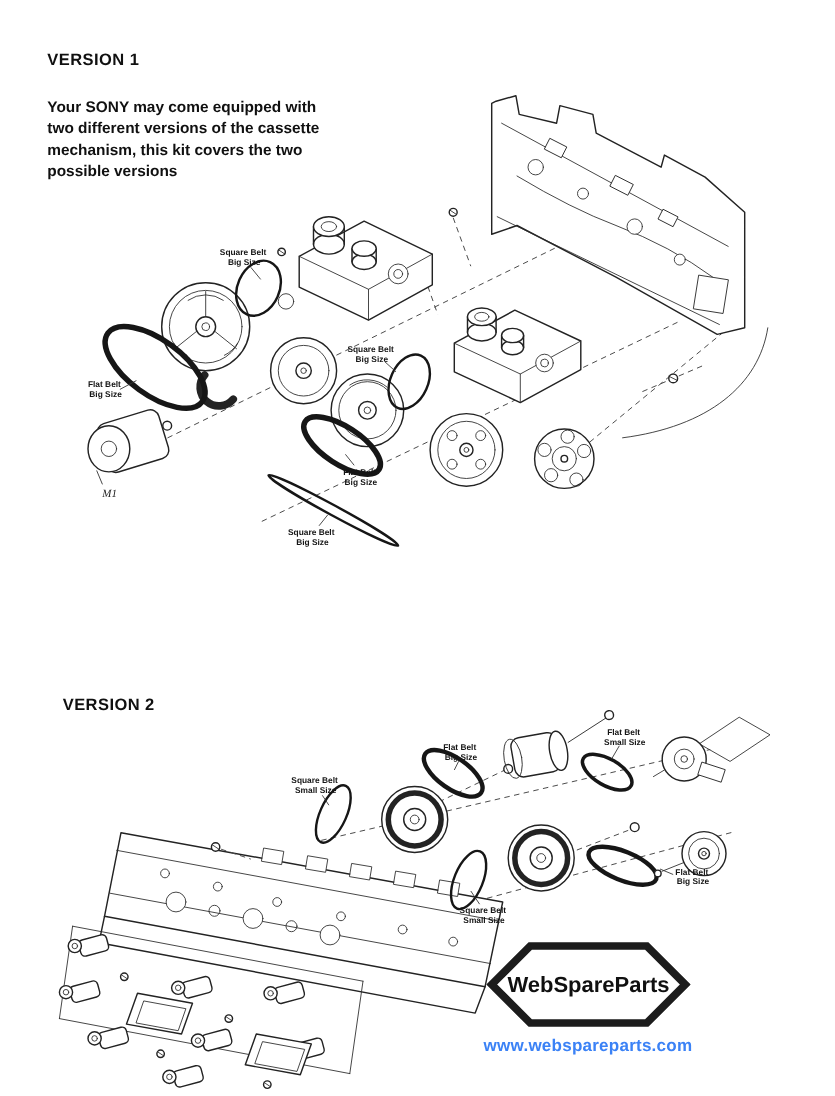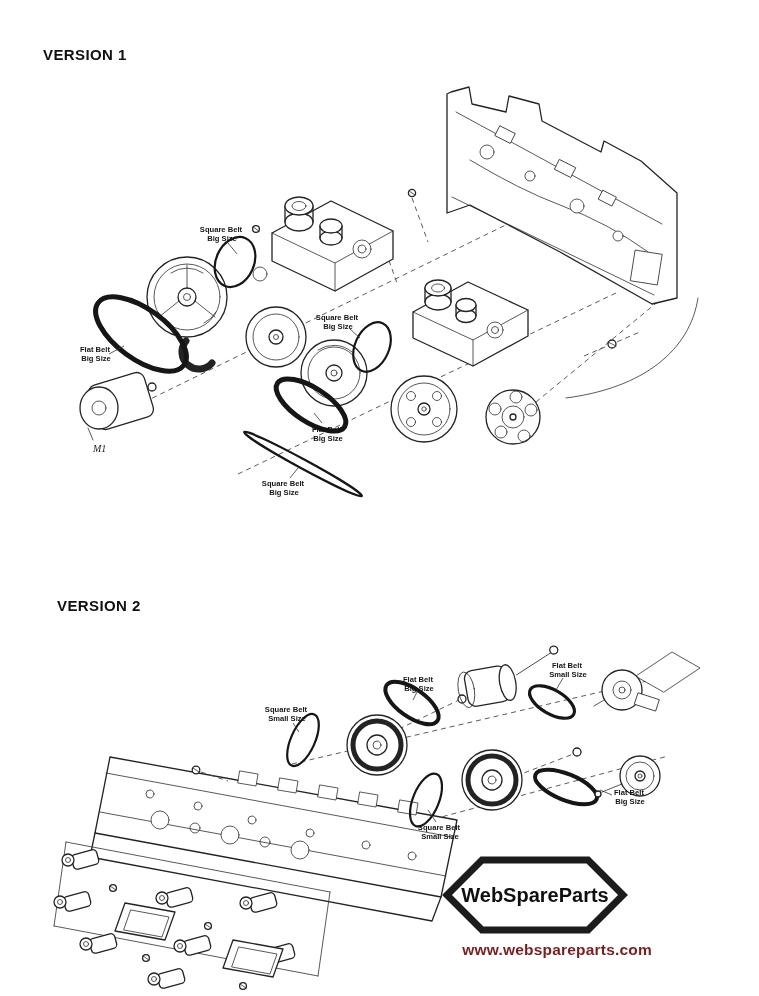--- a/index.html
+++ b/index.html
@@ -1,47 +1,51 @@
 <!DOCTYPE html>
 <html><head>
 <meta charset="utf-8">
 <style>
   html,body{margin:0;padding:0;background:#fff;}
   .page{position:relative;width:758px;height:996px;background:#ffffff;overflow:hidden;
         font-family:"Liberation Sans",sans-serif;color:#111;text-decoration:underline;}
   .v-title{position:absolute;margin:0;font:700 15px "Liberation Sans",sans-serif;color:#101010;letter-spacing:.4px;}
   .t1{left:43px;top:46px;}
-  .t2{left:57px;top:597px;}
+  .t2{left:57px;top:632px;}
   .intro{position:absolute;left:43px;top:88px;margin:0;width:320px;
          font:700 14px/1.38 "Liberation Sans",sans-serif;color:#101010;white-space:pre-line;}
   svg.diagram{position:absolute;left:0;width:759px;}
   
   .ln{fill:none;stroke:#232323;stroke-width:1.3;stroke-linejoin:round;stroke-linecap:round;}
   .tn{fill:none;stroke:#2e2e2e;stroke-width:0.8;stroke-linejoin:round;stroke-linecap:round;}
   .ring{fill:none;stroke:#232323;stroke-width:5;}
   .fw{fill:#ffffff;}
   .beltF{fill:none;stroke:#161616;stroke-width:5;}
   .beltF2{fill:none;stroke:#161616;stroke-width:4;}
   .beltM{fill:none;stroke:#161616;stroke-width:3.2;}
   .beltS{fill:none;stroke:#161616;stroke-width:2.2;}
   .dash{fill:none;stroke:#4a4a4a;stroke-width:0.9;stroke-dasharray:5 4;}
   .ldr{stroke:#333;stroke-width:0.8;fill:none;}
   .lbl{font:700 7.6px "Liberation Sans",sans-serif;fill:#151515;}
   .m1{font:italic 400 10px "Liberation Serif",serif;fill:#222;}
   
   .branding{position:absolute;left:417px;top:855px;width:235px;text-align:center;}
   .logo-text{font:700 20px "Liberation Sans",sans-serif;fill:#101010;}
-  .website{font:700 15.5px "Liberation Sans",sans-serif;color:#7f1d1d;margin-top:2px;letter-spacing:.2px;text-align:right;}
+  .website{font:700 15.5px "Liberation Sans",sans-serif;color:#3b82f6;margin-top:2px;letter-spacing:.2px;}
 </style>
 </head>
 <body>
 
 <div class="page">
 
   <h2 class="v-title t1">VERSION 1</h2>
+  <p class="intro">Your SONY may come equipped with
+two different versions of the cassette
+mechanism, this kit covers the two
+possible versions</p>
 
   <svg class="diagram" style="top:60px;height:500px" viewBox="0 60 759 500" xmlns="http://www.w3.org/2000/svg">
 
     <g>
       <path class="dash" d="M128,410 L520,218"></path>
       <path class="dash" d="M238,474 L618,292"></path>
       <path class="dash" d="M536,402 L660,300"></path>
       <path class="dash" d="M412,198 L428,242"></path>
       <path class="dash" d="M386,252 L398,286"></path>
       <path class="dash" d="M584,356 L640,332"></path>

